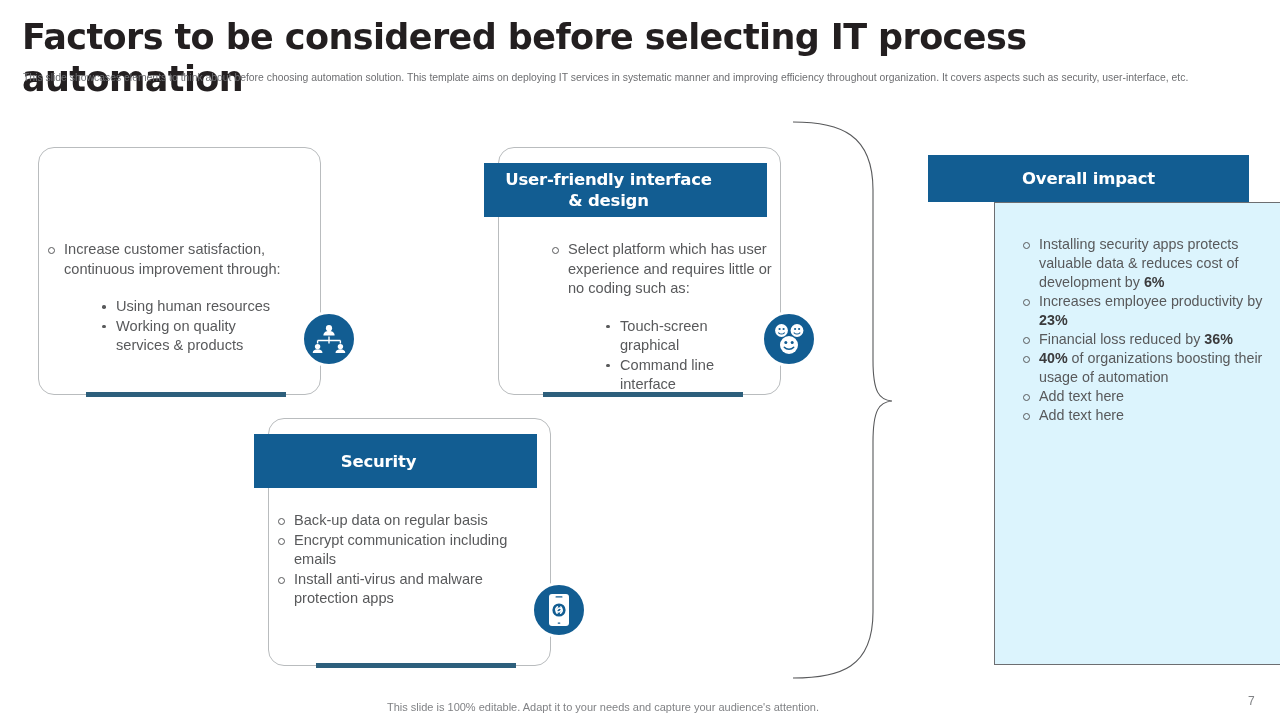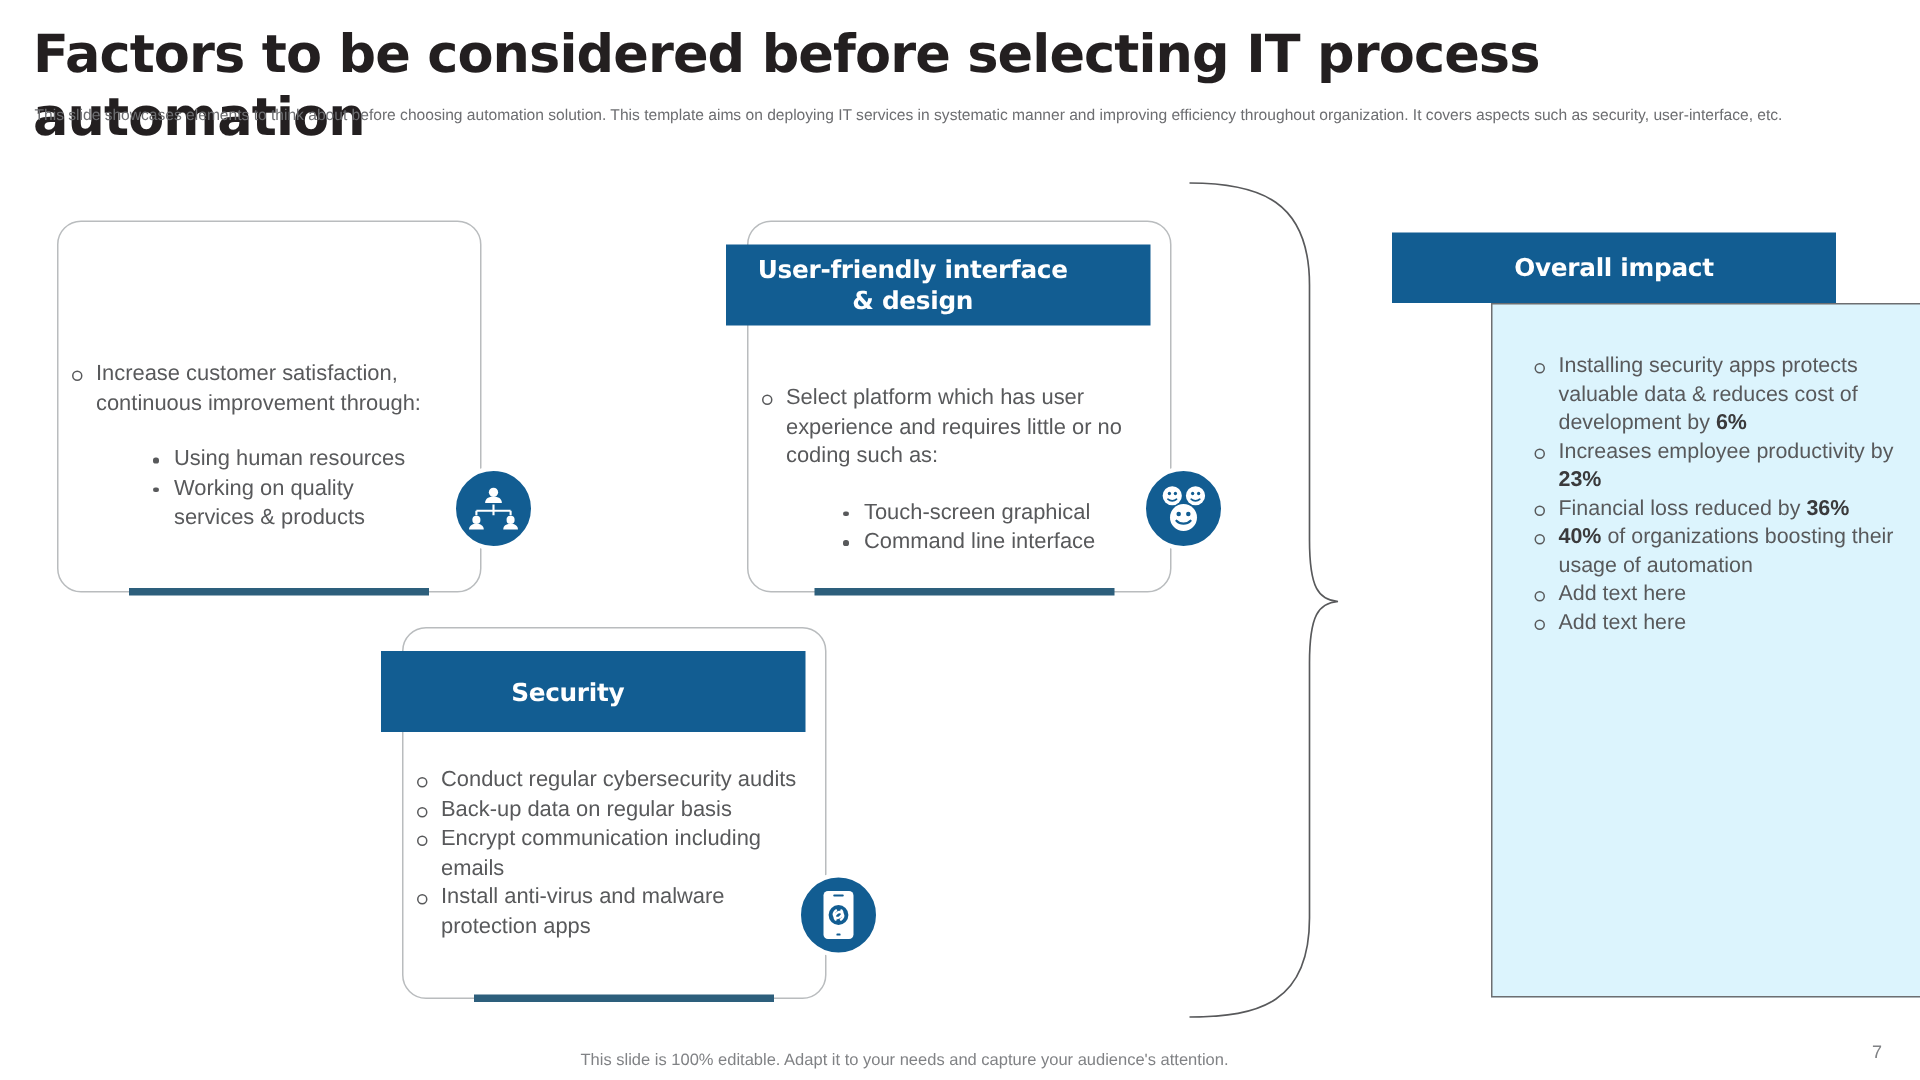--- a/index.html
+++ b/index.html
@@ -74,41 +74,41 @@
   
   #card-needs{left:24px;top:147px;width:297px;height:248px;}
   #card-needs .card-bar{width:283px;}
   #card-needs .card-icon{left:277px;top:164px;}
   #card-needs .card-body{top:93px;padding-right:18px;}
   #card-needs .card-underline{left:86px;bottom:-2px;width:200px;}
 
   #card-ui{left:484px;top:147px;width:297px;height:248px;}
   #card-ui .card-bar{width:283px;}
   #card-ui .card-icon{left:277px;top:164px;}
-  #card-ui .card-body{top:109px;padding-right:8px;}
+  #card-ui .card-body{top:93px;padding-right:8px;padding-left:44px;}
   #card-ui .card-underline{left:543px;bottom:-2px;width:200px;}
 
   #card-security{left:254px;top:418px;width:297px;height:248px;}
   #card-security .card-bar{width:283px;}
   #card-security .card-icon{left:277px;top:164px;}
   #card-security .card-body{top:93px;padding-right:6px;}
   #card-security .card-underline{left:62px;bottom:-2px;width:200px;}
 
   
   #card-needs .card-underline{left:62px;}
   #card-ui .card-underline{left:59px;}
   #card-security .card-underline{left:62px;}
 
   
   .brace{position:absolute;left:780px;top:120px;width:130px;height:560px;}
 
   
   .impact{position:absolute;left:928px;top:155px;width:330px;height:512px;}
   .impact-bar{
-    position:absolute;left:0;top:0;width:296px;height:47px;
+    position:absolute;left:0;top:0;width:321px;height:47px;
     background:#125d92;display:flex;align-items:center;justify-content:center;
   }
   .impact-bar-text{
     color:#ffffff;font-weight:bold;font-size:16.5px;letter-spacing:-0.2px;
     font-family:"DejaVu Sans","Liberation Sans",sans-serif;
   }
   .impact-body{
     position:absolute;left:19px;top:47px;width:290px;height:463px;
     background:#dcf4fd;border:1px solid #6d6e71;box-sizing:border-box;margin-left:47px;
   }
@@ -211,21 +211,20 @@
         <rect x="8.5" y="3.3" width="7" height="1.3" rx="0.6" fill="#125d92"></rect>
         <rect x="10.6" y="29.4" width="2.8" height="1.3" rx="0.6" fill="#125d92"></rect>
         <circle cx="12" cy="17" r="6.6" fill="#125d92"></circle>
         <path d="M10.2 18.8a2.6 2.6 0 1 1 3.7 0l-3.7 0z" fill="#fff" opacity="0"></path>
         <path d="M13.9 13.9a2.5 2.5 0 0 1 0 3.5l-1 1a2.5 2.5 0 0 1-3.5-3.5l1-1" stroke="#fff" stroke-width="1.5" fill="none" stroke-linecap="round"></path>
         <path d="M10.1 20.1a2.5 2.5 0 0 1 0-3.5l1-1a2.5 2.5 0 0 1 3.5 3.5l-1 1" stroke="#fff" stroke-width="1.5" fill="none" stroke-linecap="round"></path>
       </svg>
     </div>
     <div class="card-body">
       <ul class="lvl1">
-        <li>Conduct regular cybersecurity audits</li>
         <li>Back-up data on regular basis</li>
         <li>Encrypt communication including emails</li>
         <li>Install anti-virus and malware protection apps</li>
       </ul>
     </div>
     <div class="card-underline"></div>
   </div>
 
   <div class="brace">
     <svg width="130" height="560" viewBox="0 0 130 560" aria-hidden="true">

